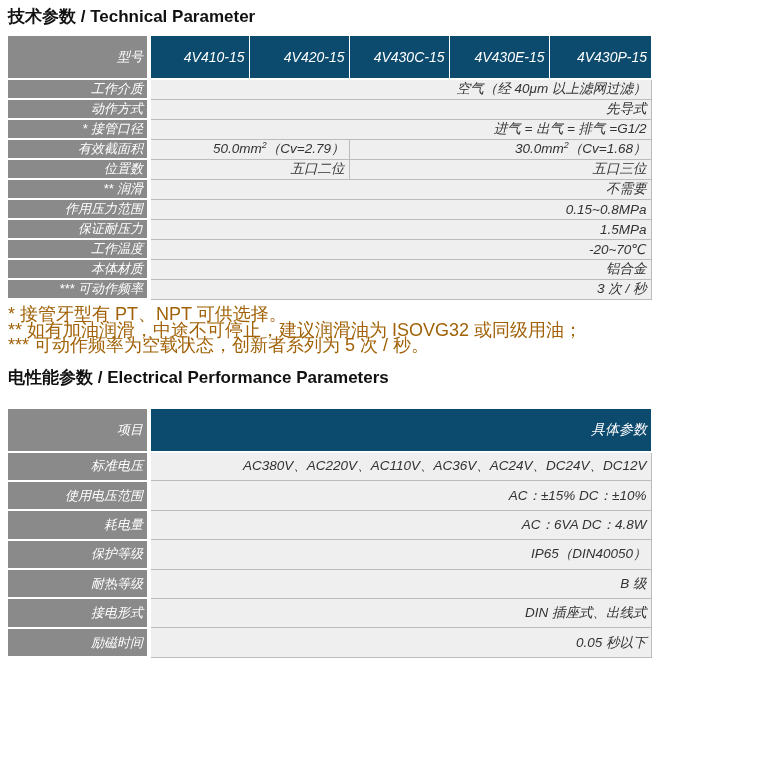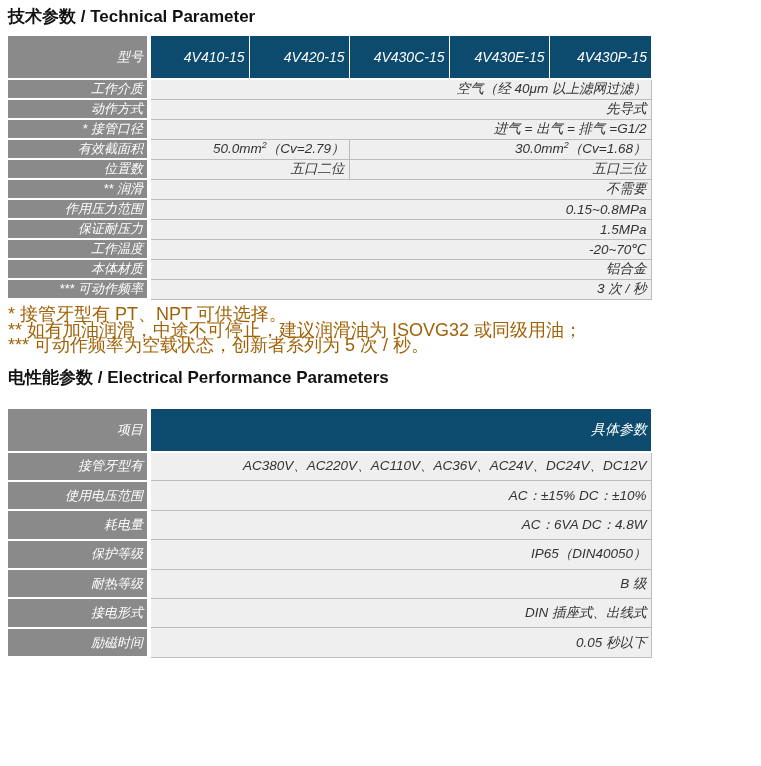--- a/index.html
+++ b/index.html
@@ -170,21 +170,21 @@
       <col style="width:502px">
     </colgroup>
     <thead>
       <tr class="header-row">
         <th class="lbl">项目</th>
         <th class="red">具体参数</th>
       </tr>
     </thead>
     <tbody id="t2-body">
         <tr>
-          <th class="lbl">接管牙型有</th>
+          <th class="lbl">标准电压</th>
           <td class="val">AC380V、AC220V、AC110V、AC36V、AC24V、DC24V、DC12V</td>
         </tr>
         <tr>
           <th class="lbl">使用电压范围</th>
           <td class="val">AC：±15%  DC：±10%</td>
         </tr>
         <tr>
           <th class="lbl">耗电量</th>
           <td class="val">AC：6VA  DC：4.8W</td>
         </tr>

